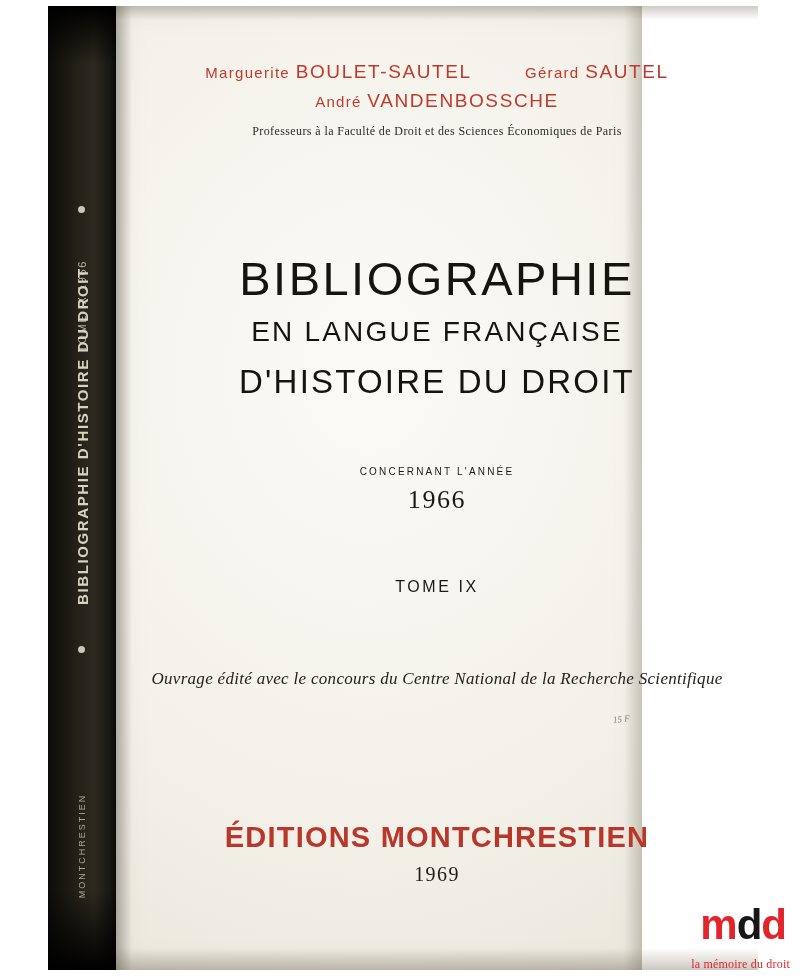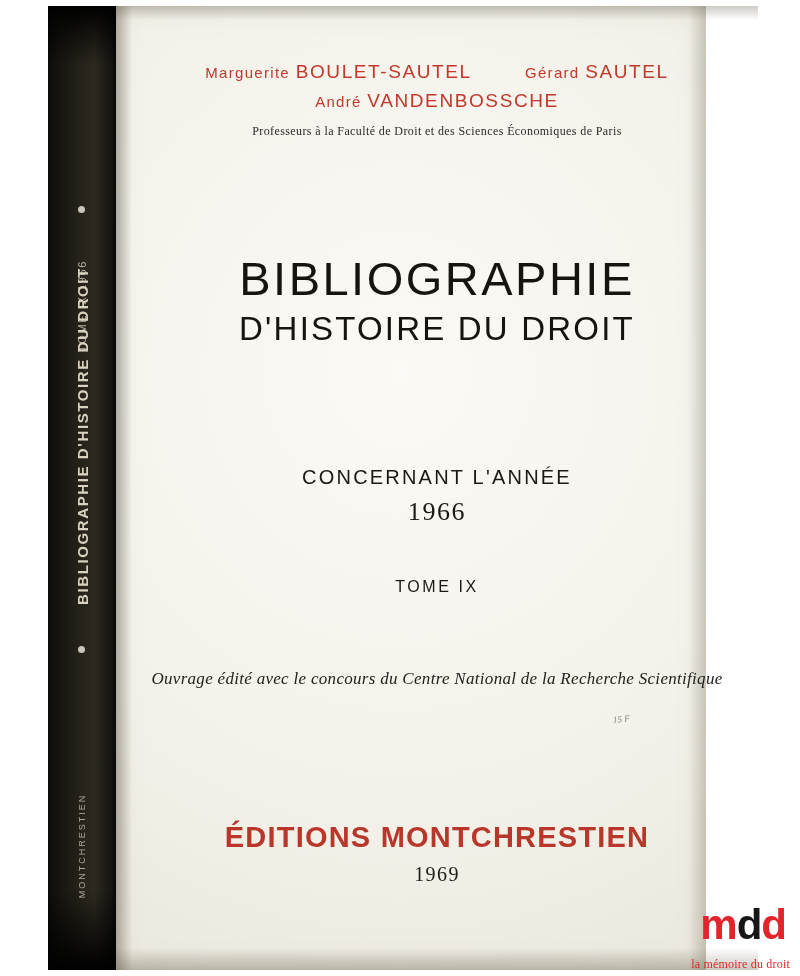--- a/index.html
+++ b/index.html
@@ -89,21 +89,21 @@
     transform: translate(-50%, -50%) rotate(-90deg);
     opacity: .75;
     letter-spacing: 2px;
   }
 
   
   .cover {
     position: absolute;
     left: 68px;
     top: 0px;
-    width: 590px;
+    width: 526px;
     height: 964px;
     background:
       radial-gradient(115% 75% at 48% 38%, #fbfaf6 0%, #f3f1e9 60%, #e9e6db 100%);
     box-shadow: inset 0 0 30px rgba(150,145,125,0.18);
   }
   .cover-edge-left {
     position: absolute;
     left: 0; top: 0; width: 16px; height: 964px;
     background: linear-gradient(90deg, rgba(60,55,40,.35) 0%, rgba(60,55,40,0) 100%);
   }
@@ -190,21 +190,21 @@
 
   .year-block {
     position: absolute;
     left: 0; right: 0;
     top: 460px;
     color: #1a1915;
     font-family: "Liberation Sans", sans-serif;
   }
   .year-block .lbl {
     display: block;
-    font-size: 20px;
+    font-size: 10px;
     letter-spacing: 2.2px;
   }
   .year-block .yr {
     display: block;
     font-size: 26px;
     letter-spacing: 1.6px;
     margin-top: 8px;
     font-family: "Liberation Serif", serif;
   }
 
@@ -326,20 +326,21 @@
           <div class="author-line">
             <span class="small-caps-first">André</span>
             <span class="lastname">VANDENBOSSCHE</span>
           </div>
         </div>
 
         <div class="affiliation">Professeurs à la Faculté de Droit et des Sciences Économiques de Paris</div>
 
         <div class="maintitle">
           <span class="t1">BIBLIOGRAPHIE</span>
+          <span class="t2">EN LANGUE FRANÇAISE</span>
           <span class="t3">D'HISTOIRE DU DROIT</span>
         </div>
 
         <div class="year-block">
           <span class="lbl">CONCERNANT L'ANNÉE</span>
           <span class="yr">1966</span>
         </div>
 
         <div class="tome">TOME IX</div>
 

